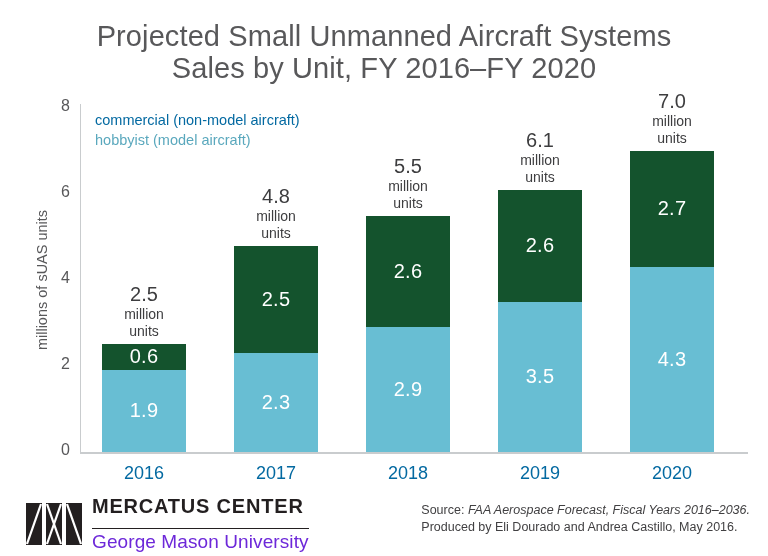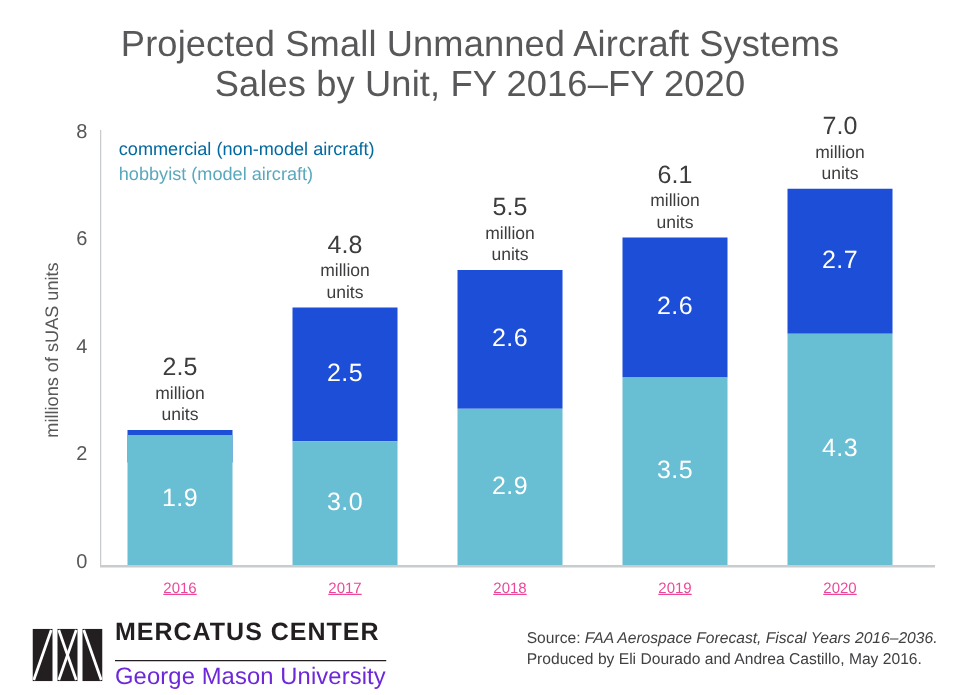--- a/index.html
+++ b/index.html
@@ -109,21 +109,21 @@
   }
   .seg {
     position: absolute;
     left: 0;
     width: 100%;
     box-sizing: border-box;
     text-align: center;
     color: #ffffff;
     font-size: 20px;
   }
-  .seg-commercial { background: #1d4ed8; }
+  .seg-commercial { background: #14532d; }
   .seg-hobbyist   { background: #68bed3; }
   .seg-value {
     position: absolute;
     left: 0; width: 100%;
     top: 50%;
     transform: translateY(-52%);
     font-size: 20px;
     color: #ffffff;
     letter-spacing: 0.3px;
   }
@@ -146,23 +146,22 @@
     display: block;
     font-size: 14px;
     line-height: 17px;
     color: #3d3d3f;
   }
 
   .x-tick {
     position: absolute;
     top: 463px;
     text-align: center;
-    font-size: 12px;
-    color: #ec4899;
-    text-decoration: underline;
+    font-size: 18px;
+    color: #0369a1;
   }
 
   
   .footer {
     position: absolute;
     left: 0;
     top: 490px;
     width: 768px;
     height: 66px;
   }
@@ -244,36 +243,36 @@
     <span class="legend-commercial">commercial (non-model aircraft)</span>
     <span class="legend-hobbyist">hobbyist (model aircraft)</span>
   </div>
 
   <div class="bars-layer">
 
     <div class="bar-group" style="left:102px; width:84px; height:108px;">
       <div class="seg seg-commercial" style="bottom:82px; height:26px;">
         <span class="seg-value">0.6</span>
       </div>
-      <div class="seg seg-hobbyist" style="bottom:0px; height:104px;text-align:center;">
+      <div class="seg seg-hobbyist" style="bottom:0px; height:82px;text-align:center;">
         <span class="seg-value">1.9</span>
       </div>
       <div class="bar-total" style="bottom:112px;">
         <span class="big">2.5</span>
         <span class="sub">million</span>
         <span class="sub">units</span>
       </div>
     </div>
 
     <div class="bar-group" style="left:234px; width:84px; height:206px;">
       <div class="seg seg-commercial" style="bottom:99px; height:107px;">
         <span class="seg-value">2.5</span>
       </div>
       <div class="seg seg-hobbyist" style="bottom:0px; height:99px;">
-        <span class="seg-value">3.0</span>
+        <span class="seg-value">2.3</span>
       </div>
       <div class="bar-total" style="bottom:210px;">
         <span class="big">4.8</span>
         <span class="sub">million</span>
         <span class="sub">units</span>
       </div>
     </div>
 
     <div class="bar-group" style="left:366px; width:84px; height:236px;">
       <div class="seg seg-commercial" style="bottom:125px; height:111px;">

